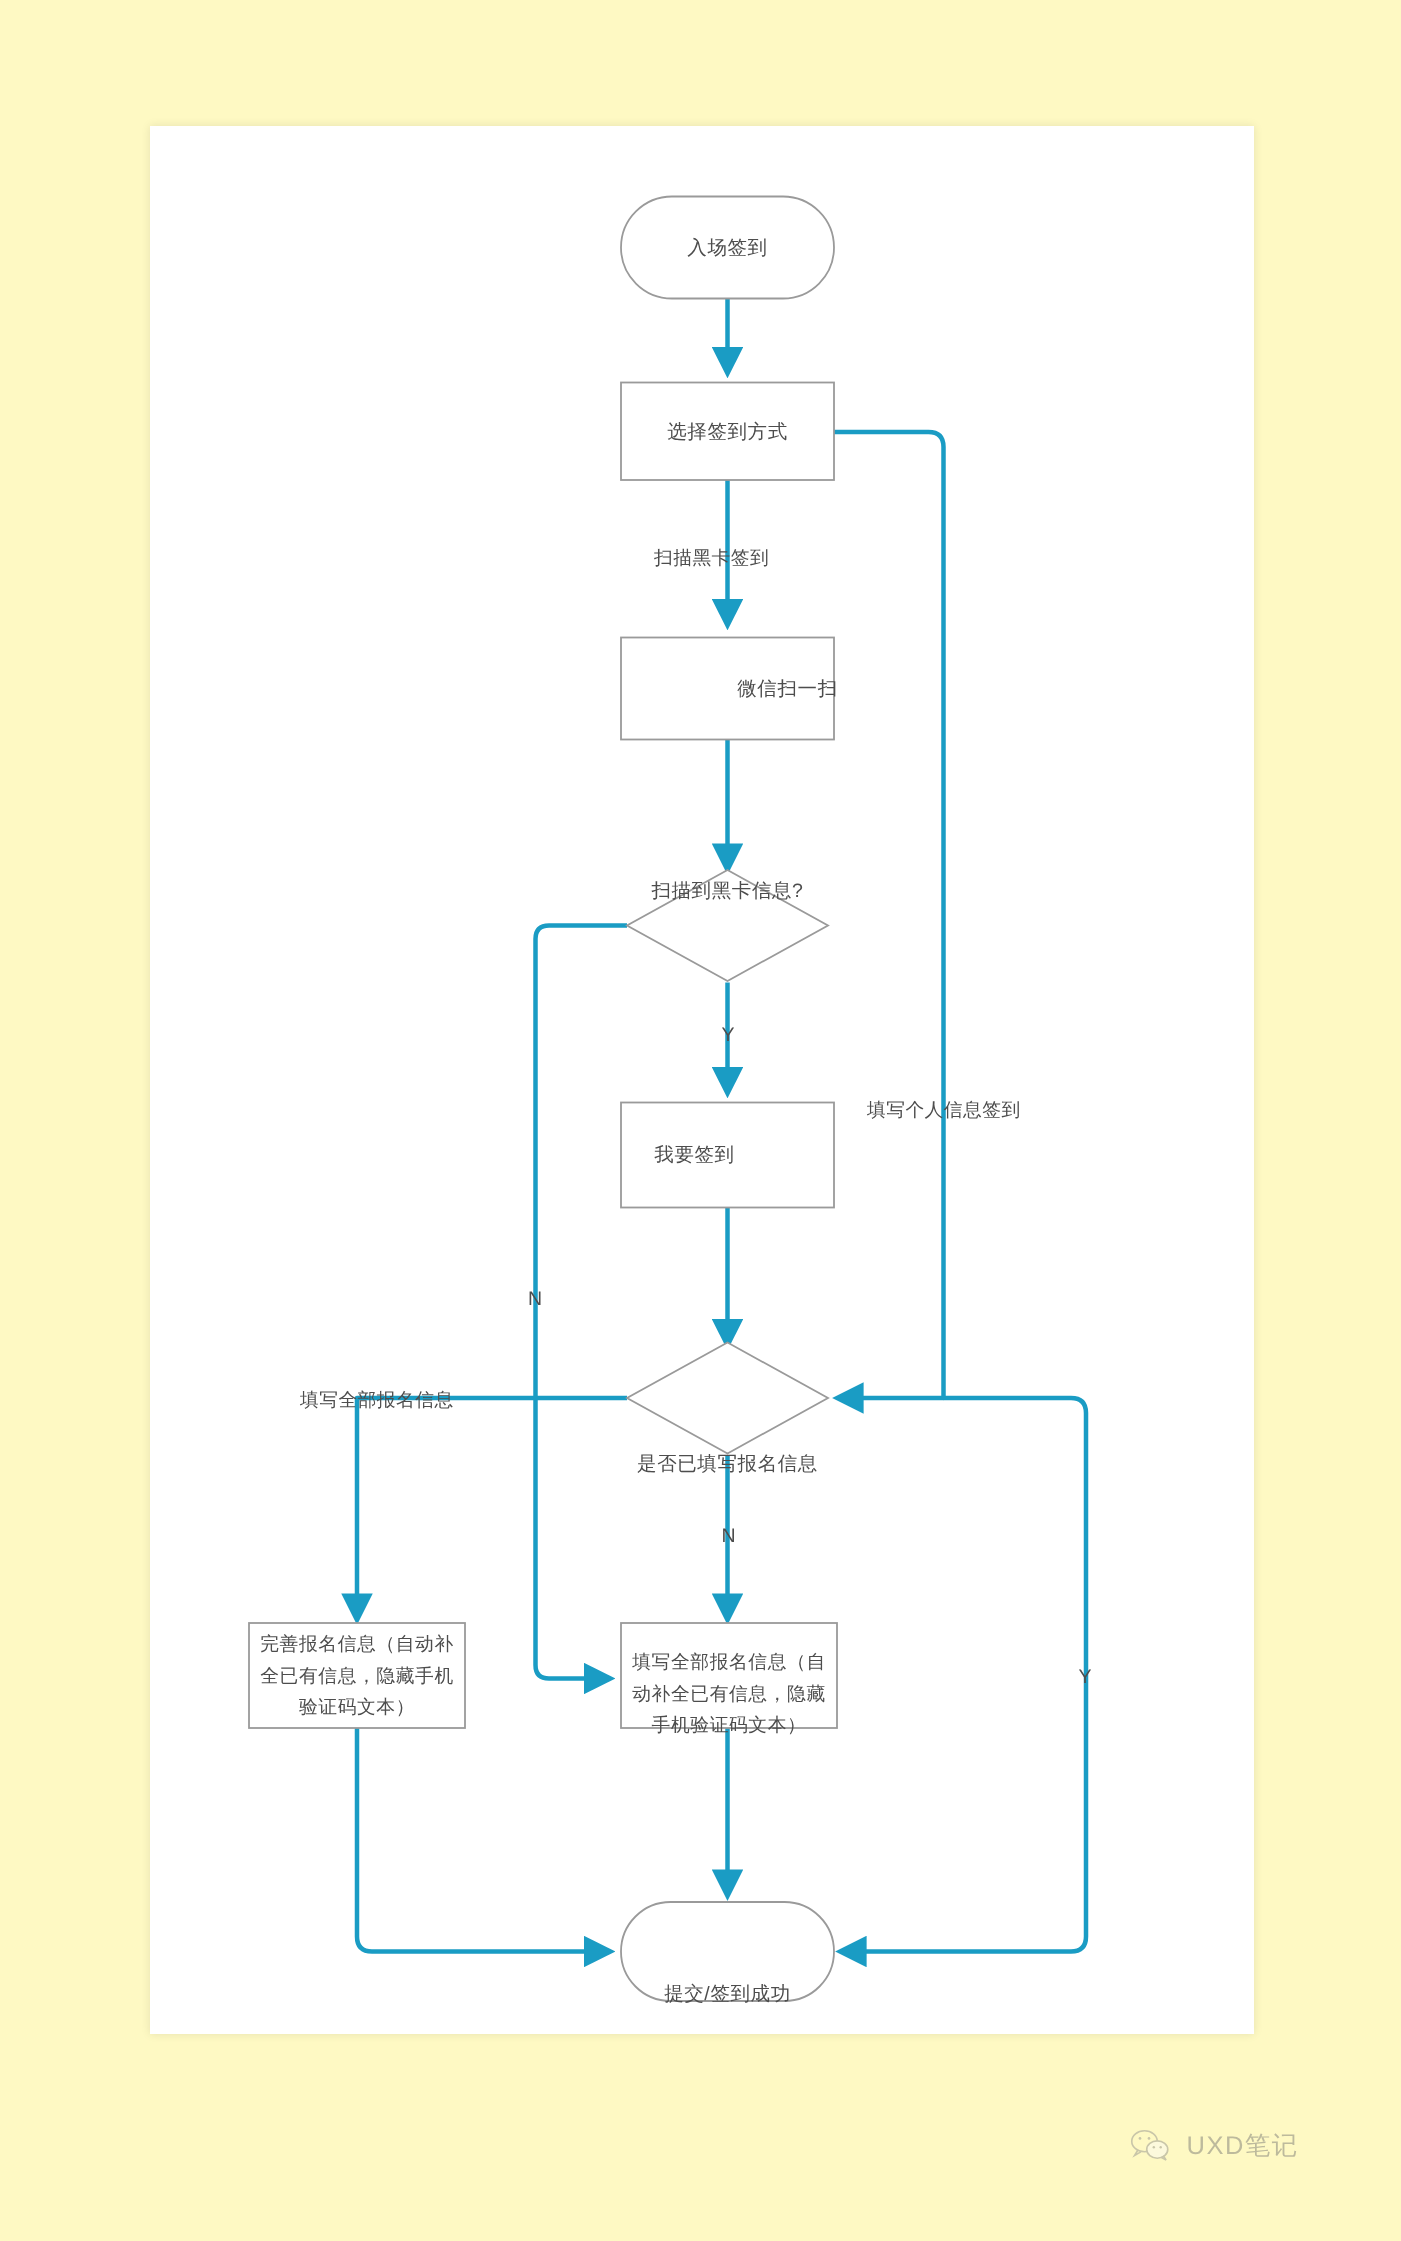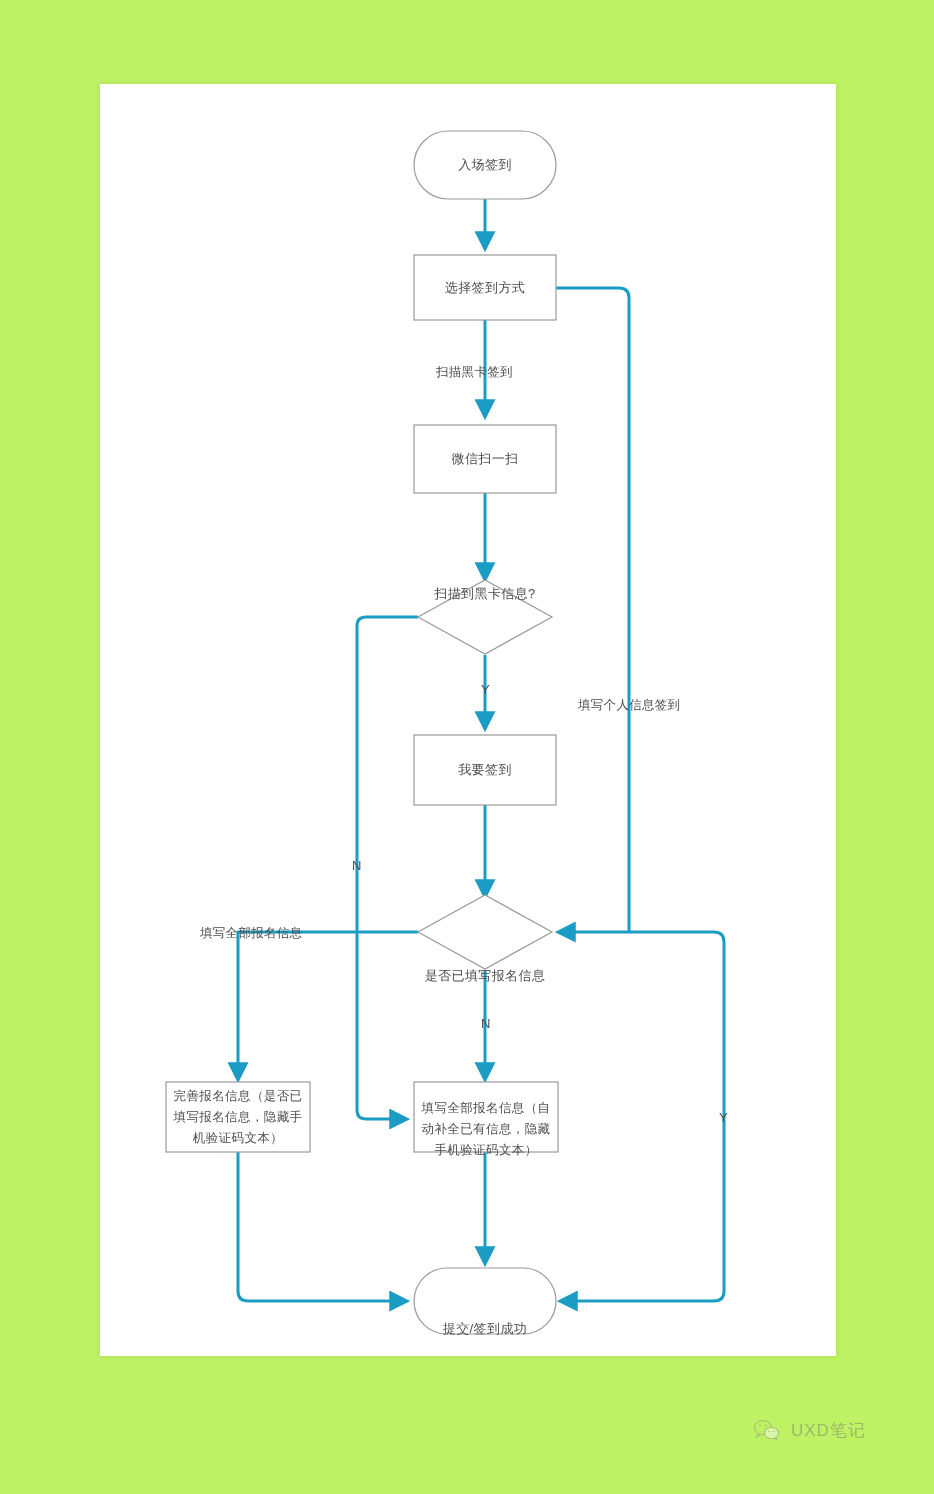--- a/index.html
+++ b/index.html
@@ -8,21 +8,21 @@
     background: #fbfbfb;
     width: 934px;
     height: 1494px;
     overflow: hidden;
     font-family: "Liberation Sans", "DejaVu Sans", sans-serif;
   }
   #page {
     position: relative;
     width: 934px;
     height: 1494px;
-    background: #bef264;
+    background: #fef9c3;
   }
   #canvas-card {
     position: absolute;
     left: 100px;
     top: 84px;
     width: 736px;
     height: 1272px;
     background: #ffffff;
     box-shadow: 0 0 6px rgba(0,0,0,0.10);
   }
@@ -136,37 +136,37 @@
       <rect x="414" y="1082" width="144" height="70"></rect>
 
       <rect x="414" y="1268" width="142" height="66" rx="33" ry="33"></rect>
     </g>
   </svg>
 
   <div class="node-label" style="left:414px; top:131px; width:142px; height:68px;">入场签到</div>
 
   <div class="node-label" style="left:414px; top:255px; width:142px; height:65px;">选择签到方式</div>
 
-  <div class="node-label" style="left:414px; top:425px; width:142px; height:68px;">微信扫一扫</div>
+  <div class="node-label" style="left:414px; top:425px; width:142px; height:68px;padding-left:40px;">微信扫一扫</div>
 
   <div class="node-label" style="left:400px; top:578px; width:170px; height:32px;">扫描到黑卡信息?</div>
 
-  <div class="node-label" style="left:414px; top:735px; width:142px; height:70px;">我要签到</div>
+  <div class="node-label" style="left:392px; top:735px; width:142px; height:70px;">我要签到</div>
 
   <div class="node-label" style="left:395px; top:960px; width:180px; height:32px;">是否已填写报名信息</div>
 
-  <div class="node-label small" style="left:170px; top:1083px; width:136px; height:68px;">完善报名信息（是否已填写报名信息，隐藏手机验证码文本）</div>
+  <div class="node-label small" style="left:170px; top:1083px; width:136px; height:68px;">完善报名信息（自动补全已有信息，隐藏手机验证码文本）</div>
 
   <div class="node-label small" style="left:418px; top:1083px; width:136px; height:68px;margin-top:12px;">填写全部报名信息（自动补全已有信息，隐藏手机验证码文本）</div>
 
   <div class="node-label" style="left:414px; top:1268px; width:142px; height:66px;margin-top:28px;">提交/签到成功</div>
 
   <div class="edge-label" style="left:436px; top:364px;">扫描黑卡签到</div>
 
-  <div class="edge-label" style="left:578px; top:697px;">填写个人信息签到</div>
+  <div class="edge-label" style="left:578px; top:732px;">填写个人信息签到</div>
 
   <div class="edge-label yn" style="left:481px; top:682px;">Y</div>
 
   <div class="edge-label yn" style="left:352px; top:858px;">N</div>
 
   <div class="edge-label" style="left:200px; top:925px;">填写全部报名信息</div>
 
   <div class="edge-label yn" style="left:481px; top:1016px;">N</div>
 
   <div class="edge-label yn" style="left:719px; top:1110px;">Y</div>

